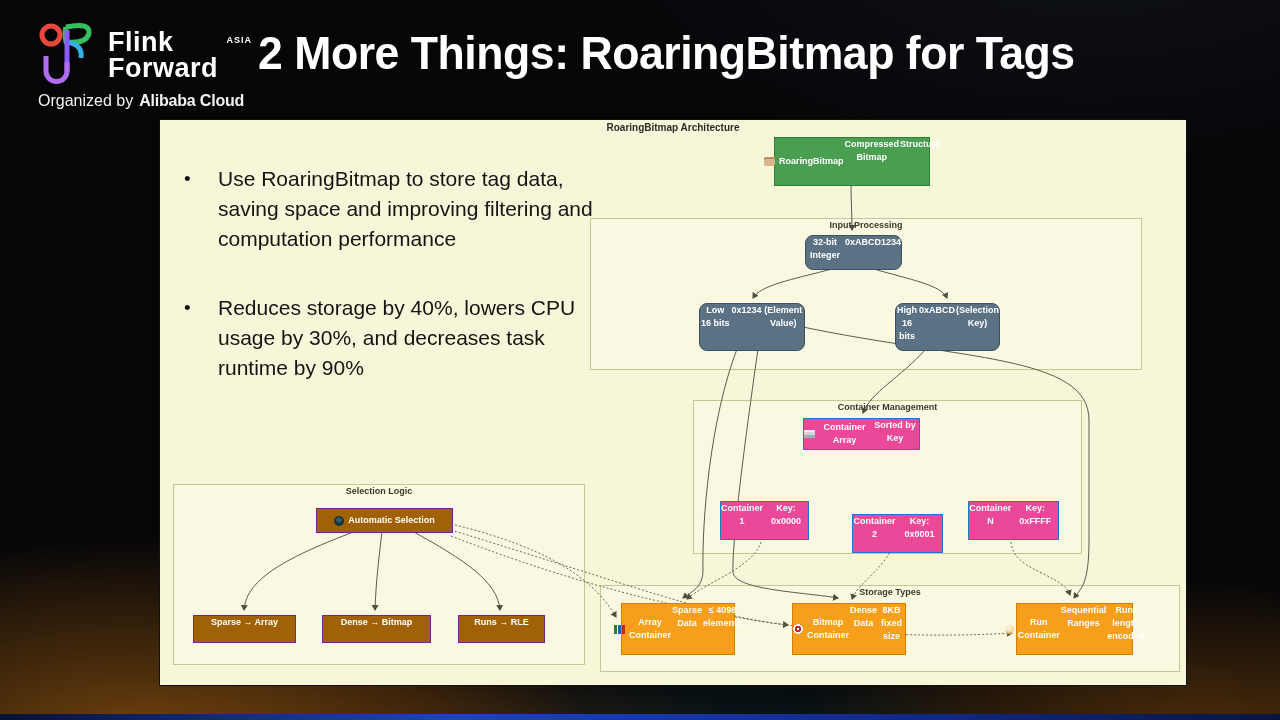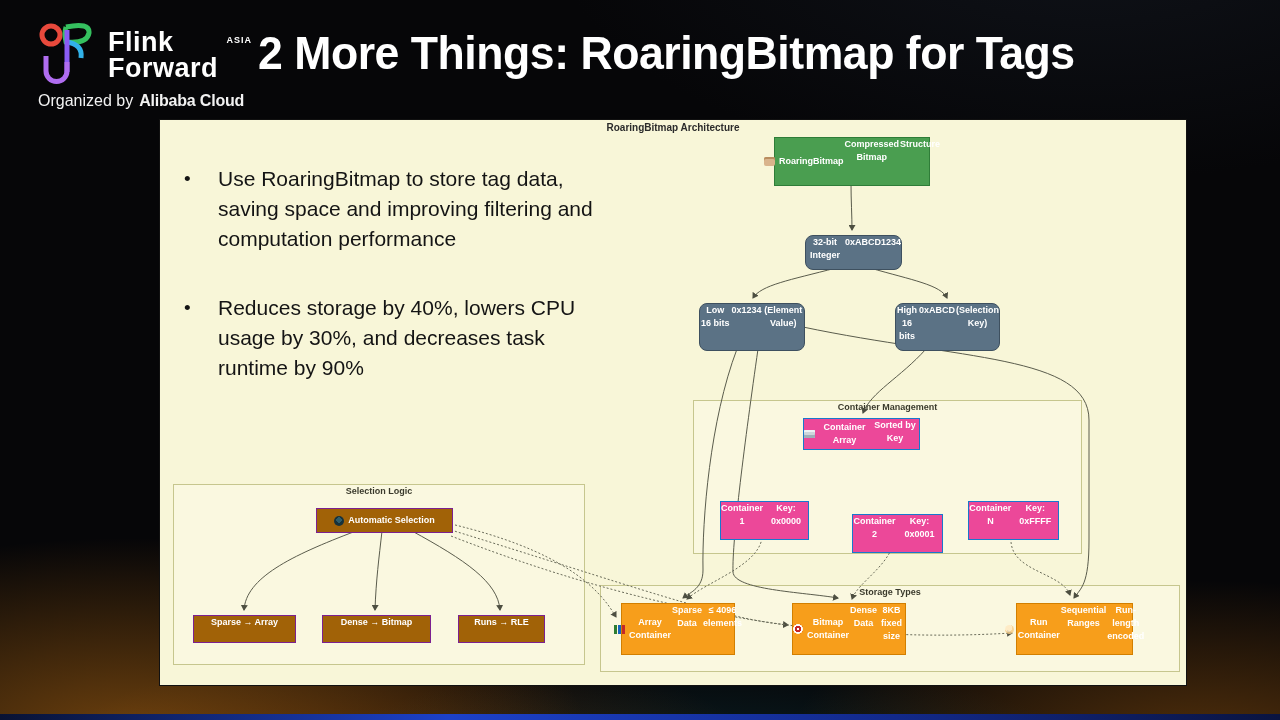--- a/index.html
+++ b/index.html
@@ -102,20 +102,23 @@
     <div class="bullet">
       <span class="dot">•</span>
       <span>Use RoaringBitmap to store tag data, saving space and improving filtering and computation performance</span>
     </div>
     <div class="bullet">
       <span class="dot">•</span>
       <span>Reduces storage by 40%, lowers CPU usage by 30%, and decreases task runtime by 90%</span>
     </div>
   </div>
 
+  <div class="frame" style="left:430px;top:98px;width:550px;height:150px;">
+    <div class="frame-label">Input Processing</div>
+  </div>
   <div class="frame" style="left:533px;top:280px;width:387px;height:152px;">
     <div class="frame-label">Container Management</div>
   </div>
   <div class="frame" style="left:13px;top:364px;width:410px;height:179px;">
     <div class="frame-label">Selection Logic</div>
   </div>
   <div class="frame" style="left:440px;top:465px;width:578px;height:85px;">
     <div class="frame-label">Storage Types</div>
   </div>
 

